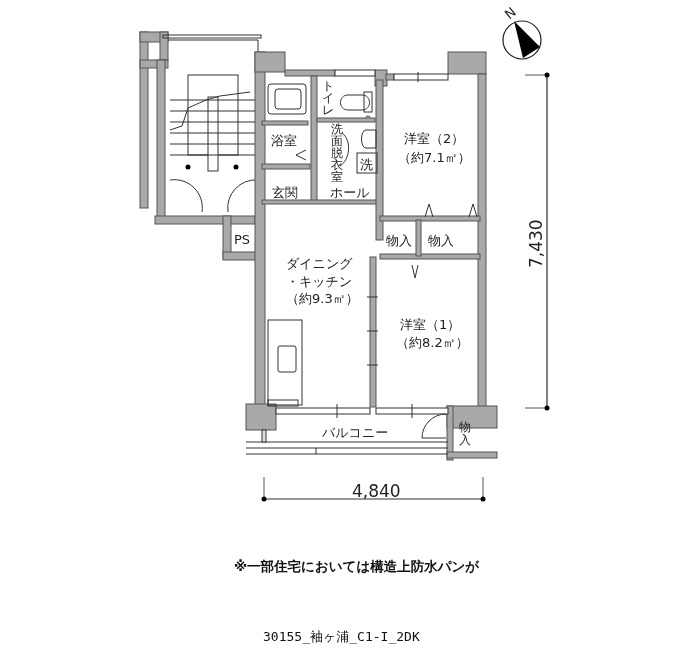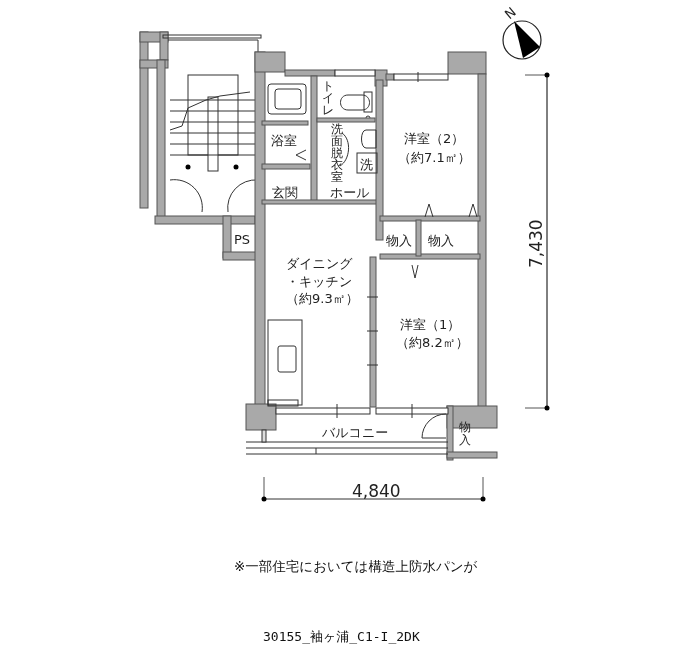--- a/index.html
+++ b/index.html
@@ -5,21 +5,21 @@
   html, body { margin: 0; padding: 0; background: #ffffff; }
   body { width: 700px; height: 650px; position: relative; overflow: hidden;
          font-family: "DejaVu Sans", "Liberation Sans", sans-serif; color: #000; }
   #plan { position: absolute; left: 0; top: 0; width: 700px; height: 650px; }
   .wall { fill: #a9a9a9; stroke: #555; stroke-width: 1; }
   .thin { fill: none; stroke: #333; stroke-width: 1; }
   .label { font-family: "DejaVu Sans", sans-serif; font-size: 13px; fill: #222; }
   .small { font-size: 12px; }
   .notes { position: absolute; left: 234px; top: 520px; font-size: 13.5px; line-height: 18.5px;
            font-family: "DejaVu Sans", sans-serif; color: #111; white-space: pre; }
-  .notes div { height: 18.5px; }
+  .notes div { height: 18.5px; font-weight: bold; }
   .code { position: absolute; left: 263px; top: 628px; font-size: 13px;
           font-family: "DejaVu Sans Mono", monospace; color: #111; }
 </style>
 </head>
 <body>
 
 <svg id="plan" viewBox="0 0 700 650" xmlns="http://www.w3.org/2000/svg">
 
   <g>
     <circle cx="522" cy="40" r="19" fill="#fff" stroke="#222" stroke-width="1.2"></circle>

